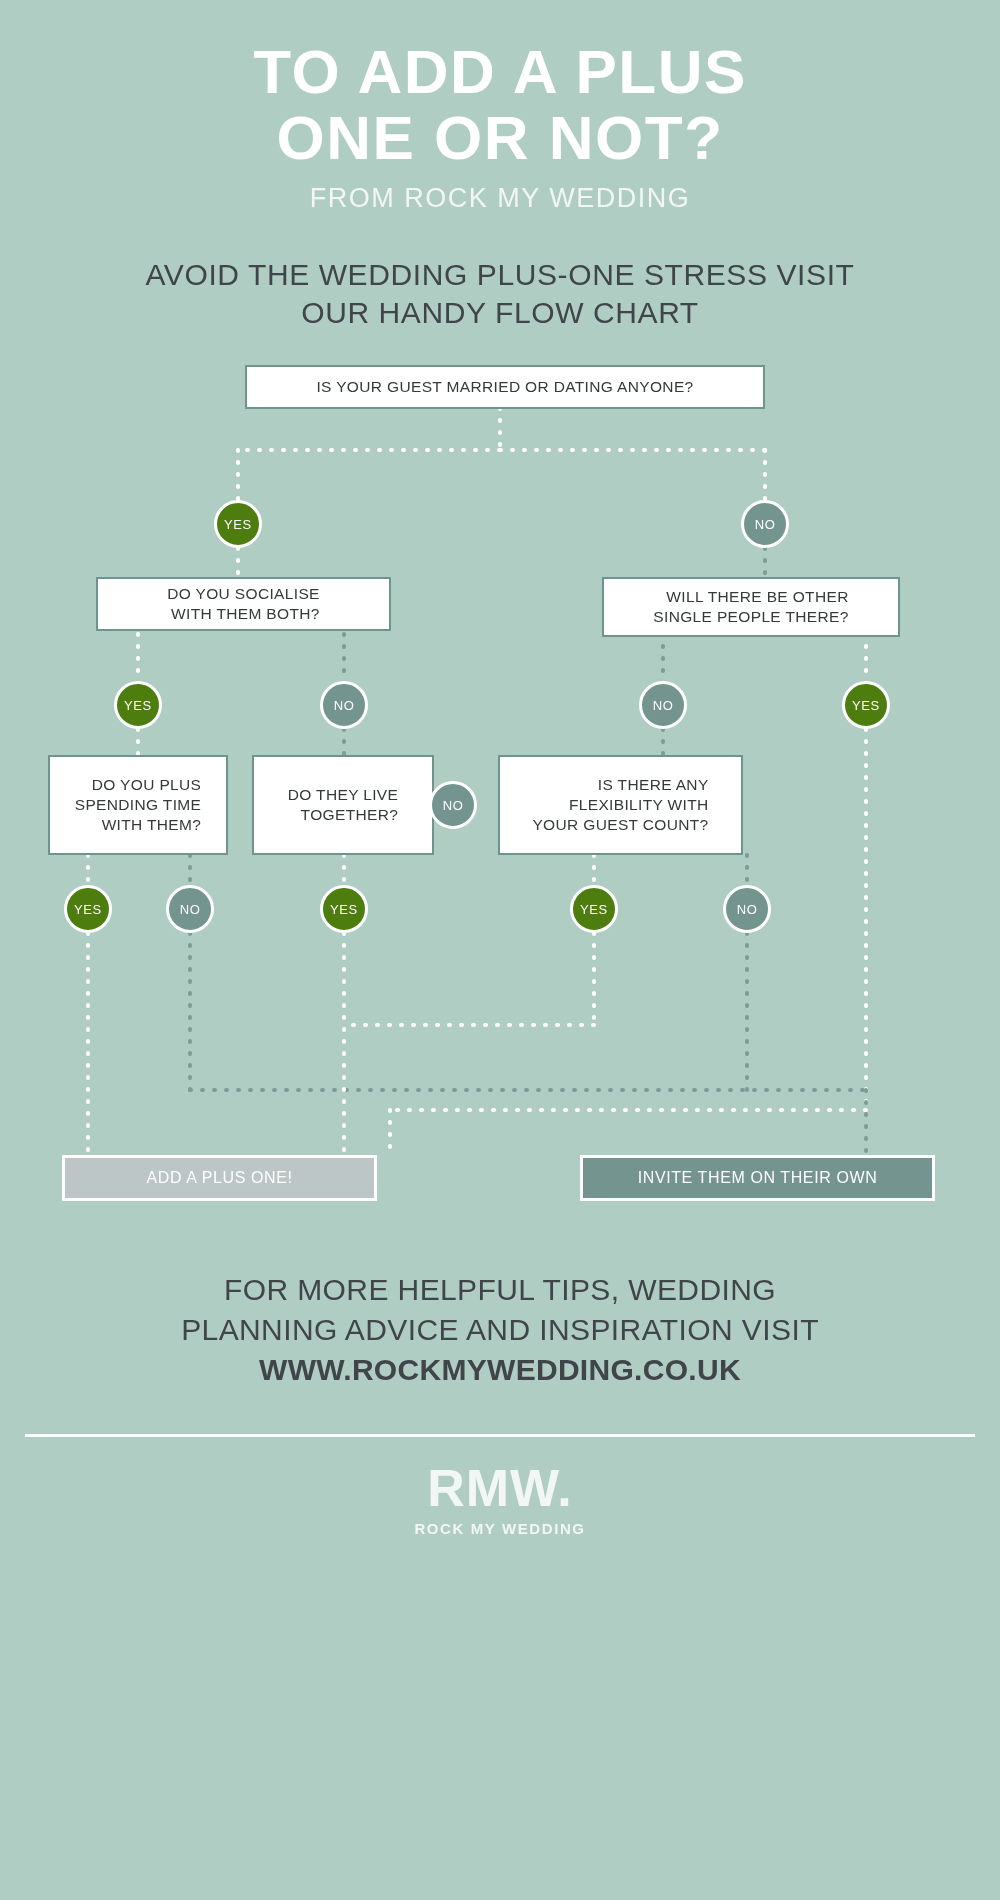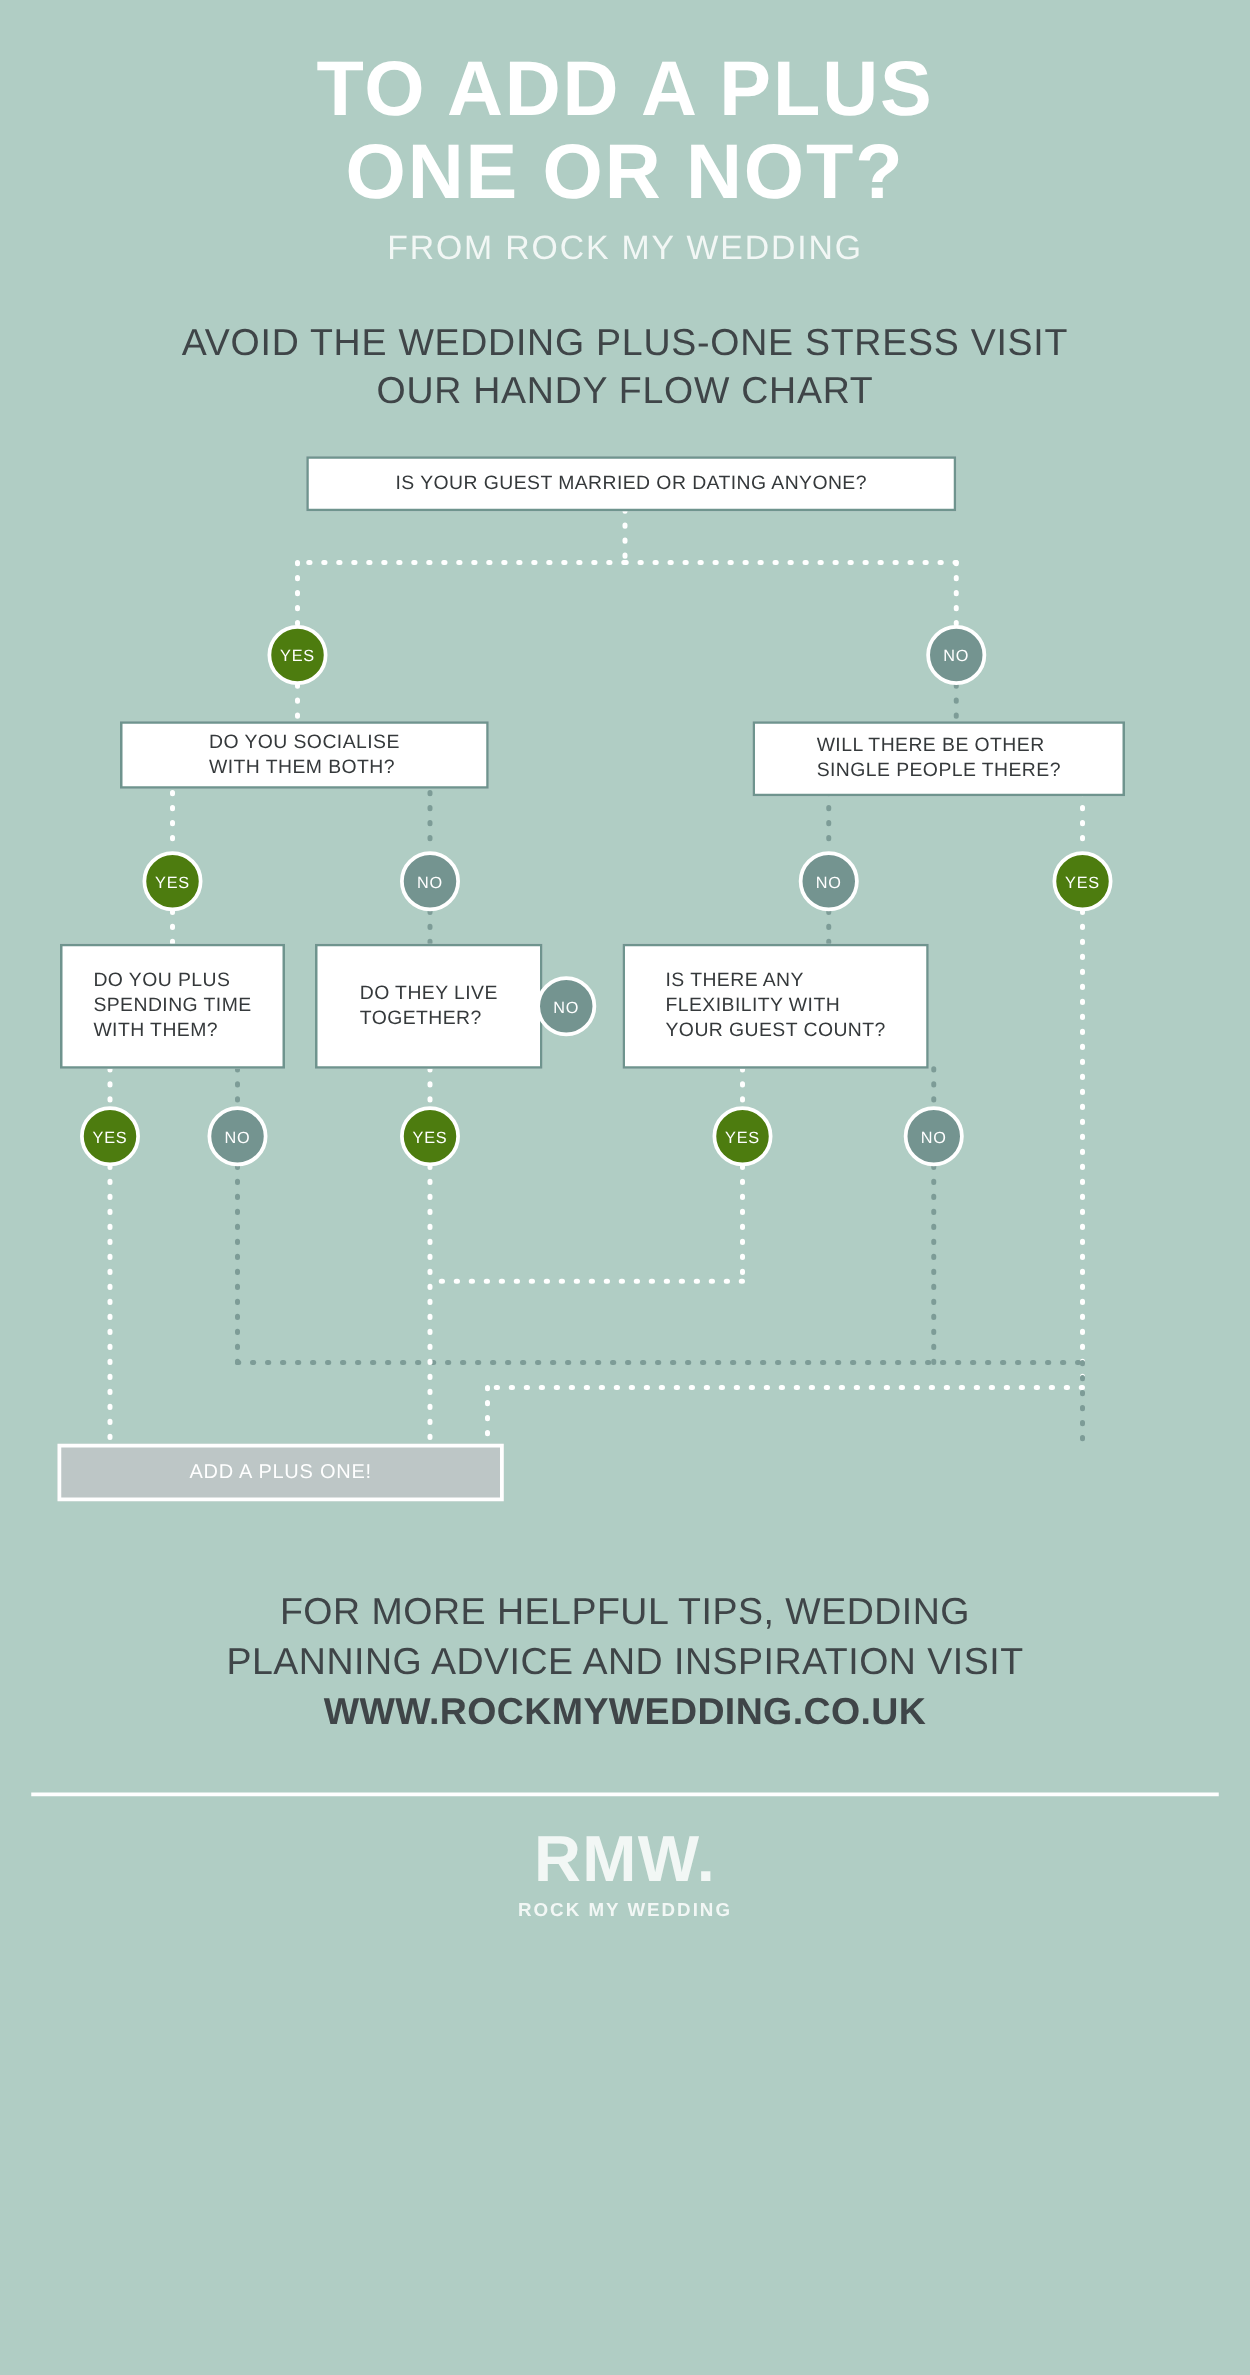--- a/index.html
+++ b/index.html
@@ -68,21 +68,21 @@
 
   
   .qbox {
     position: absolute;
     background: #ffffff;
     border: 2px solid #6f948e;
     box-sizing: border-box;
     display: flex;
     align-items: center;
     justify-content: center;
-    text-align: left;
+    text-align: right;
     color: #35393b;
     font-size: 15.5px;
     line-height: 20px;
     letter-spacing: 0.35px;
     padding: 4px 8px;
   }
 
   
   .rbox {
     position: absolute;
@@ -315,22 +315,25 @@
     <div class="node yes" style="left:320px; top:530px; width:48px; height:48px;">
       <span>YES</span>
     </div>
     <div class="node yes" style="left:570px; top:530px; width:48px; height:48px;">
       <span>YES</span>
     </div>
     <div class="node no" style="left:723px; top:530px; width:48px; height:48px;">
       <span>NO</span>
     </div>
 
-    <div class="rbox add" style="left:46px; top:800px; width:357px; height:46px;">
+    <div class="rbox add" style="left:62px; top:800px; width:315px; height:46px;">
       <span>ADD A PLUS ONE!</span>
+    </div>
+    <div class="rbox invite" style="left:580px; top:800px; width:355px; height:46px;">
+      <span>INVITE THEM ON THEIR OWN</span>
     </div>
 
   </div>
 
   <div class="footer">
     <p class="cta">
       <span>FOR MORE HELPFUL TIPS, WEDDING</span><br>
       <span>PLANNING ADVICE AND INSPIRATION VISIT</span><br>
       <span class="url">WWW.ROCKMYWEDDING.CO.UK</span>
     </p>

